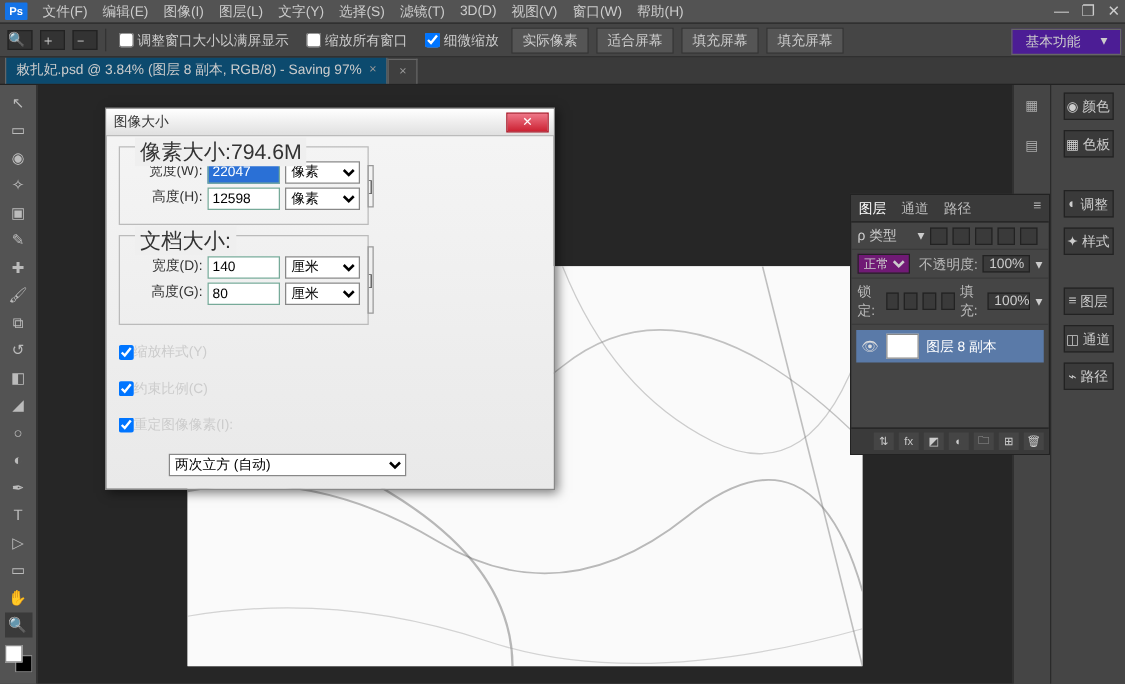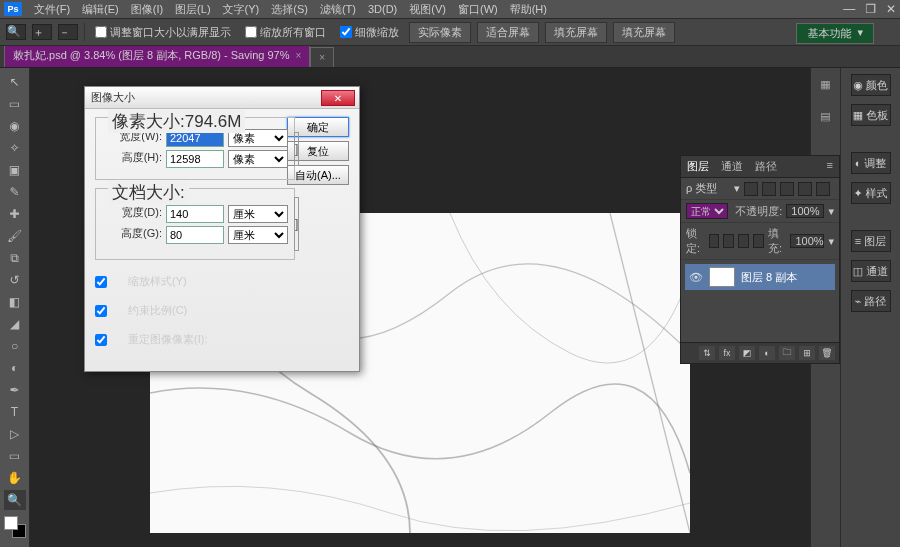--- a/index.html
+++ b/index.html
@@ -8,23 +8,23 @@
 .ps-logo{width:18px;height:14px;background:#1473e6;color:#fff;font-weight:bold;font-size:9px;display:flex;align-items:center;justify-content:center;margin-right:6px;border-radius:1px}
 .menubar .menu-item{padding:0 6px;cursor:default}
 .win-ctrl{position:absolute;right:4px;top:2px;display:flex;gap:10px;color:#aaa}
 .win-ctrl span{cursor:default;font-size:12px}
 .optbar{background:#454545;height:28px;display:flex;align-items:center;padding:0 6px;border-top:1px solid #2a2a2a;border-bottom:1px solid #2a2a2a;gap:6px;position:relative}
 .tool-icon{width:20px;height:16px;background:#333;border:1px solid #222}
 .opt-sep{width:1px;height:18px;background:#333}
 .opt-chk{display:flex;align-items:center;gap:3px;padding:0 4px}
 .opt-chk input{width:12px;height:12px}
 .opt-btn{background:#555;border:1px solid #333;padding:2px 8px;color:#ccc;cursor:default}
-.workspace-dd{position:absolute;right:26px;top:4px;background:#14532d;border:1px solid #666;padding:2px 10px;display:flex;gap:6px}
+.workspace-dd{position:absolute;right:3px;top:4px;background:#4c1d95;border:1px solid #666;padding:2px 10px;display:flex;gap:16px}
 .tabbar{background:#3a3a3a;height:22px;display:flex;align-items:flex-end;padding-left:4px;border-bottom:1px solid #222}
-.tab{background:#701a75;padding:4px 8px;border-top:1px solid #666;border-left:1px solid #666;border-right:1px solid #666;display:flex;align-items:center;gap:6px;font-size:10px;color:#ddd}
+.tab{background:#0c4a6e;padding:4px 8px;border-top:1px solid #666;border-left:1px solid #666;border-right:1px solid #666;display:flex;align-items:center;gap:6px;font-size:10px;color:#ddd}
 .tab.inactive{background:#3f3f3f;color:#999}
 .tab .x{color:#999;font-size:10px;cursor:default}
 .main{display:flex;height:calc(100% - 68px)}
 .toolbar{width:30px;background:#535353;border-right:1px solid #2a2a2a;display:flex;flex-direction:column;align-items:center;padding-top:4px;gap:2px}
 .tb{width:22px;height:20px;display:flex;align-items:center;justify-content:center;color:#bbb;font-size:12px;cursor:default}
 .tb.sel{background:#3a3a3a}
 .color-sw{width:22px;height:22px;position:relative;margin-top:4px}
 .sw-f{width:14px;height:14px;background:#fff;border:1px solid #888;position:absolute;top:0;left:0}
 .sw-b{width:14px;height:14px;background:#000;border:1px solid #888;position:absolute;bottom:0;right:0}
 .canvas-area{flex:1;background:#262626;display:flex;align-items:center;justify-content:center;position:relative}
@@ -45,36 +45,36 @@
 .lp-row .lab{color:#bbb}
 .lp-row .val{background:#3a3a3a;border:1px solid #222;padding:0 4px;min-width:34px;text-align:right}
 .lp-ic{width:14px;height:14px;background:#3a3a3a;border:1px solid #222}
 .layer-item{display:flex;align-items:center;background:#5a7aa8;padding:3px 4px;gap:6px;margin:4px}
 .layer-item .eye{width:14px;color:#ddd}
 .layer-item .thumb{width:26px;height:20px;background:#fff;border:1px solid #888}
 .layer-item .name{color:#fff}
 .lp-foot{display:flex;justify-content:flex-end;gap:4px;padding:3px 4px;background:#3a3a3a;border-top:1px solid #222}
 .lp-foot span{width:16px;height:14px;background:#454545;display:flex;align-items:center;justify-content:center;font-size:9px}
 
-.dialog{position:absolute;left:84px;top:86px;width:276px;background:linear-gradient(#f5f5f5,#e9e9e9);border:1px solid #888;box-shadow:2px 2px 8px rgba(0,0,0,.5);color:#000}
+.dialog{position:absolute;left:84px;top:86px;width:360px;background:linear-gradient(#f5f5f5,#e9e9e9);border:1px solid #888;box-shadow:2px 2px 8px rgba(0,0,0,.5);color:#000}
 .dlg-title{background:linear-gradient(#fff,#e0e0e0);height:22px;display:flex;align-items:center;padding:0 6px;border-bottom:1px solid #bbb;color:#333;font-size:11px}
 .dlg-close{position:absolute;right:4px;top:3px;width:34px;height:16px;background:linear-gradient(#e78,#c23);border:1px solid #a12;color:#fff;display:flex;align-items:center;justify-content:center;font-size:10px}
 .dlg-body{padding:8px 10px 10px 10px;position:relative}
 .fieldset{border:1px solid #bbb;margin-bottom:8px;padding:8px 6px 8px 6px;position:relative}
 .fieldset .legend{position:absolute;top:-8px;left:12px;background:#efefef;padding:0 4px;color:#333;font-size:17px}
 .frow{display:flex;align-items:flex-start;margin:3px 0;gap:4px}
 .frow .lab{width:60px;text-align:right;color:#333}
 .frow input[type=text]{width:58px;height:18px;border:1px solid #7a9;background:#fff;color:#000;padding:0 3px;font-size:11px}
 .frow input.sel{background:#2a70d6;color:#fff}
 .frow select{width:60px;height:18px;border:1px solid #888;background:#fff;color:#000;font-size:11px}
 .link-ic{width:16px;height:34px;border:1px solid #999;margin-left:6px;display:flex;align-items:center;justify-content:center;font-size:12px;color:#555}
 .dlg-btns{position:absolute;right:10px;top:8px;display:flex;flex-direction:column;gap:4px}
 .dlg-btn{width:62px;height:20px;background:linear-gradient(#fff,#ddd);border:1px solid #888;color:#000;font-size:11px;cursor:default}
 .dlg-btn.primary{border:1px solid #3a7dd8;box-shadow:0 0 2px #3a7dd8}
-.chkrow{display:flex;align-items:center;gap:21px;margin:14px 0;color:#333}
+.chkrow{display:flex;align-items:center;gap:0;margin:14px 0;color:#333}
 .chkrow input{width:12px;height:12px}
 .dlg-combo{width:190px;height:18px;border:1px solid #888;background:#fff;color:#000;margin-left:40px;margin-top:2px}
 svg.vein-svg{position:absolute;inset:0}
 </style>
 </head>
 <body>
 
 <div class="menubar">
   <div class="ps-logo">Ps</div>
   <span class="menu-item">文件(F)</span>
@@ -260,25 +260,20 @@
     <span>🗀</span>
     <span>⊞</span>
     <span>🗑</span>
   </div>
 </div>
 
 <div class="dialog">
   <div class="dlg-title">图像大小</div>
   <div class="dlg-close">✕</div>
   <div class="dlg-body">
-    <div class="dlg-btns">
-      <button class="dlg-btn primary">确定</button>
-      <button class="dlg-btn">复位</button>
-      <button class="dlg-btn">自动(A)...</button>
-    </div>
 
     <div class="fieldset" style="width:200px">
       <div class="legend">像素大小:794.6M</div>
       <div style="display:flex;align-items:center">
         <div style="flex:1">
           <div class="frow">
             <span class="lab">宽度(W):</span>
             <input type="text" class="sel" value="22047" style="">
             <select><option>像素</option></select>
           </div>
@@ -316,14 +311,15 @@
         <span>缩放样式(Y)</span>
       </label>
     <label class="chkrow">
         <input type="checkbox" checked="" style="">
         <span>约束比例(C)</span>
       </label>
     <label class="chkrow">
         <input type="checkbox" checked="" style="">
         <span>重定图像像素(I):</span>
       </label>
+    <select class="dlg-combo"><option>两次立方 (自动)</option></select>
   </div>
 </div>
 
 </body></html>

